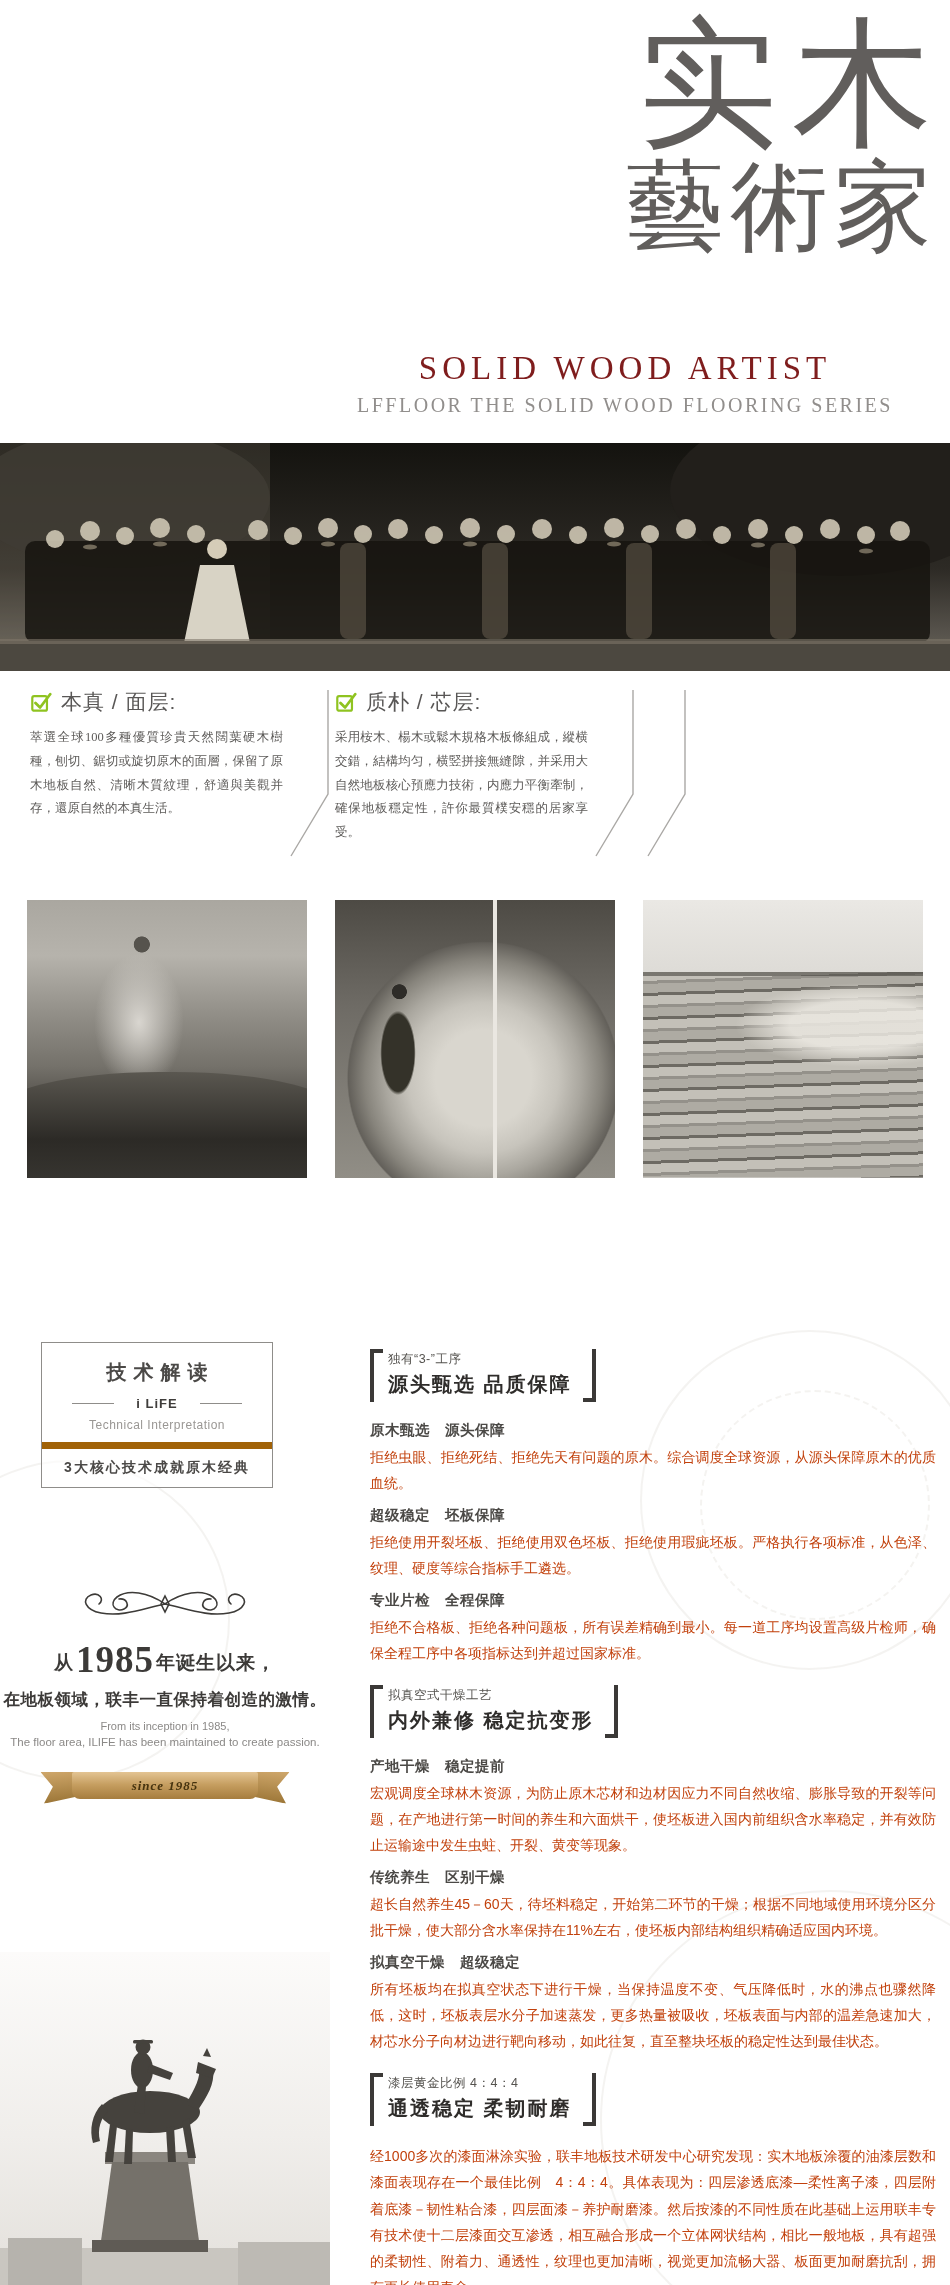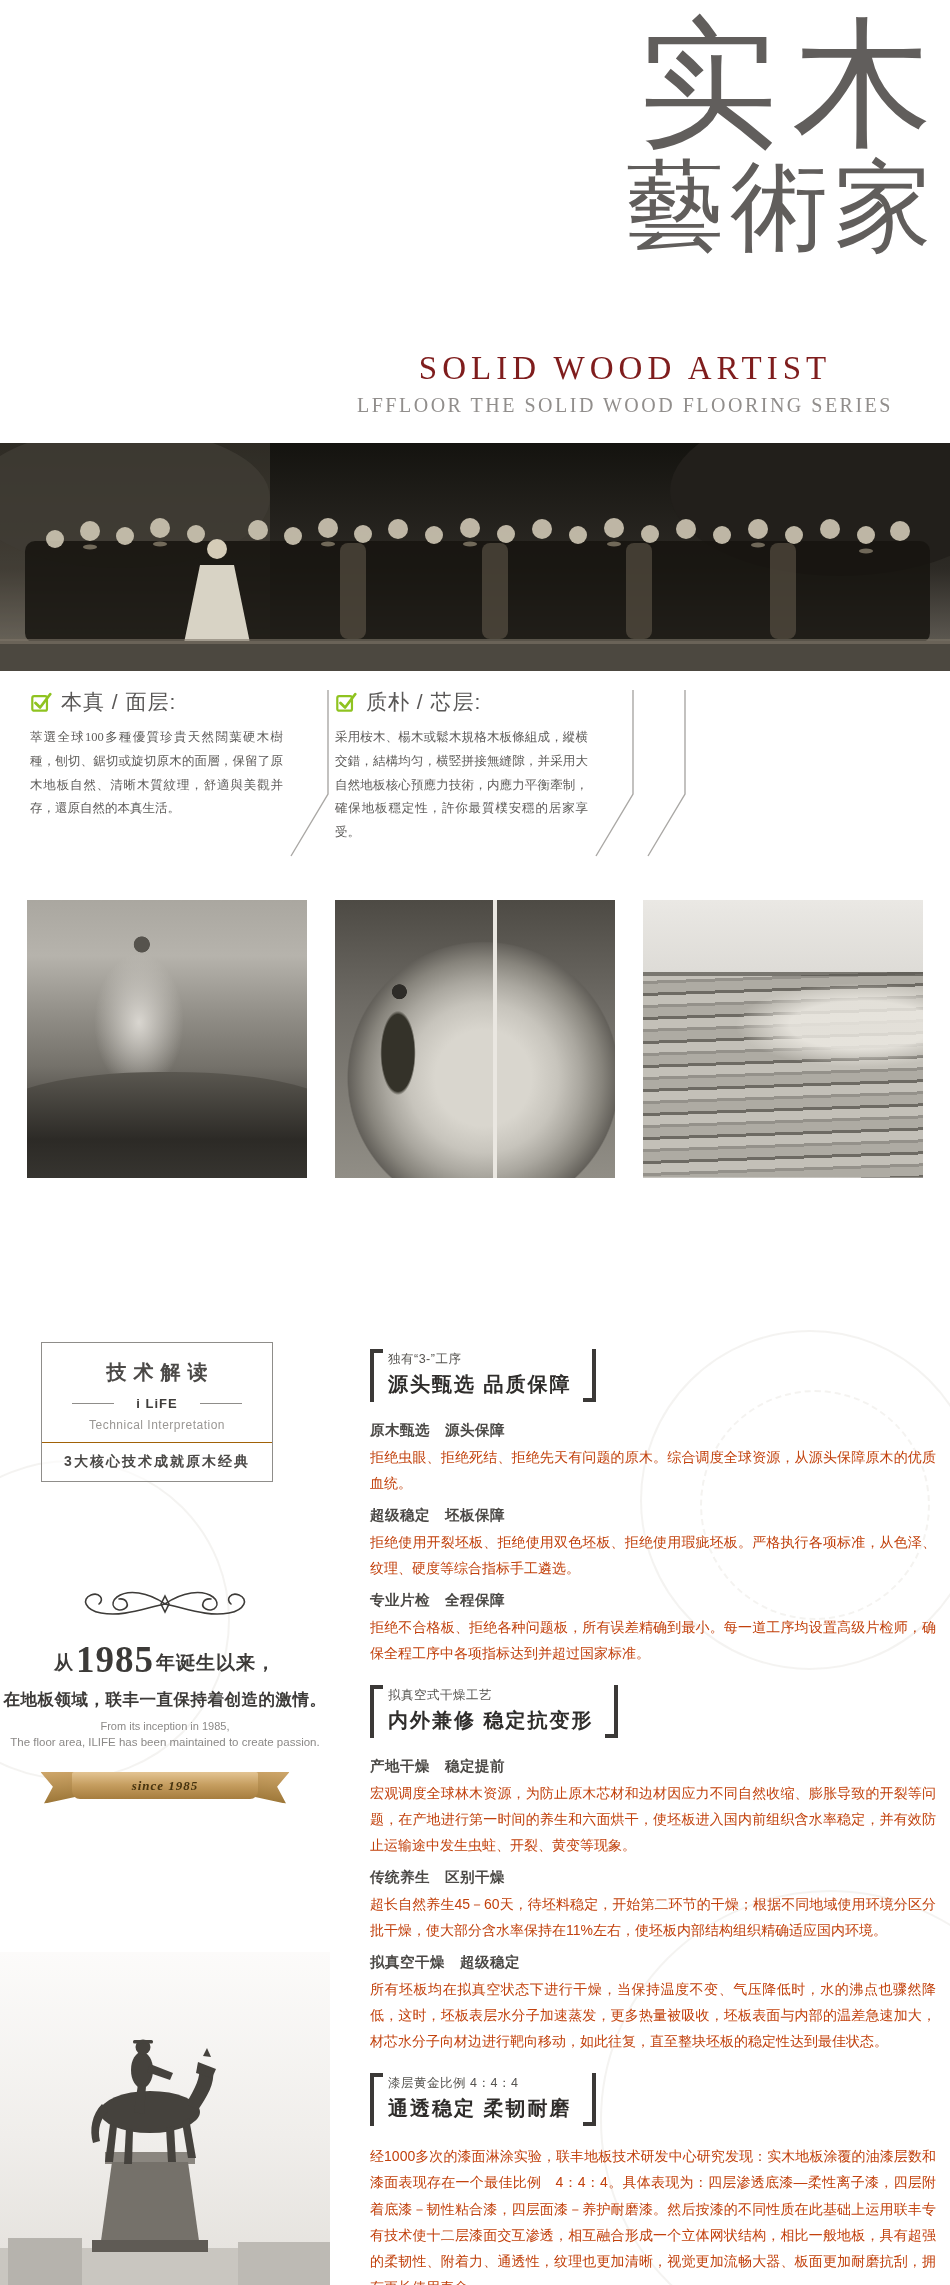--- a/index.html
+++ b/index.html
@@ -65,21 +65,21 @@
 
   
   .tech-box { position:absolute; left:41px; top:1342px; width:232px; border:1px solid #8f8d8a; background:rgba(255,255,255,.6); }
   .tech-box-inner { padding:16px 10px 10px; text-align:center; }
   .tech-box-title { font-family:"Liberation Serif","DejaVu Serif",serif; font-weight:bold; font-size:20px;
                     letter-spacing:7px; color:#4b4947; margin-right:-7px; }
   .brand-row { display:flex; align-items:center; justify-content:center; gap:22px; margin-top:10px; }
   .brand-row .line { display:block; width:42px; height:1px; background:#8f8d8a; }
   .brand-name { font-size:13px; font-weight:bold; letter-spacing:1px; color:#3f3d3b; }
   .tech-sub { font-size:12px; color:#9a9794; margin-top:7px; letter-spacing:.5px; }
-  .tech-tagline { border-top:1px solid #a16207; padding:10px 6px; text-align:center; font-size:14px;
+  .tech-tagline { border-top:7px solid #a16207; padding:10px 6px; text-align:center; font-size:14px;
                   letter-spacing:2px; color:#4b4947; font-weight:bold; }
 
   
   .heritage { position:absolute; left:0; top:1582px; width:330px; text-align:center; color:#3c3a38; }
   .flourish { display:block; margin:0 auto; }
   .h-line1 { margin-top:12px; font-size:19px; font-weight:bold; letter-spacing:1px; }
   .h-year { font-family:"Liberation Serif","DejaVu Serif",serif; font-size:37px; font-weight:bold;
             letter-spacing:1px; vertical-align:-3px; padding:0 2px; }
   .h-line2 { margin-top:8px; font-size:16.5px; font-weight:bold; letter-spacing:.5px; }
   .h-en1 { margin-top:9px; font-size:11px; color:#8b8987; }

